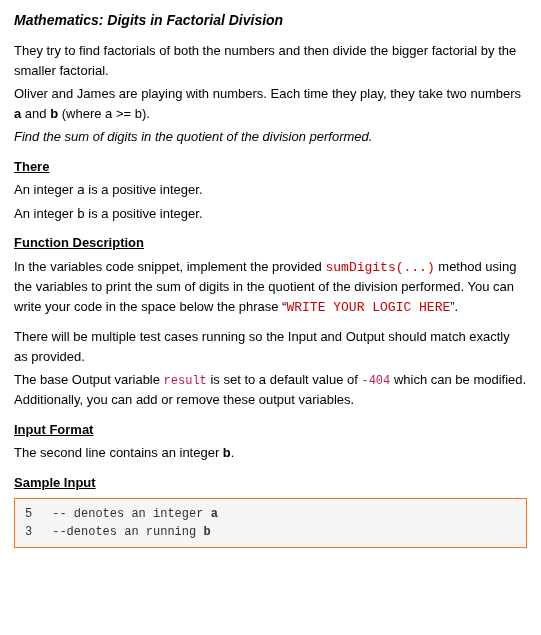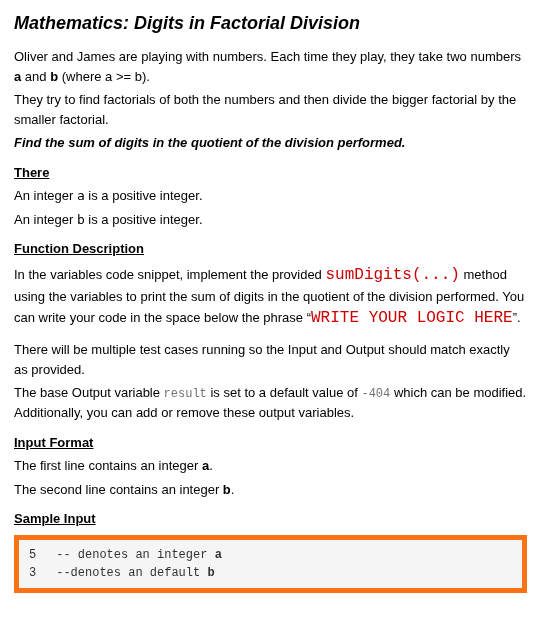--- a/index.html
+++ b/index.html
@@ -16,82 +16,82 @@
       width: 541px;
       padding: 10px 14px;
       line-height: 1.5;
     }
 
     .section {
       margin-bottom: 10px;
     }
 
     .title {
-      font-size: 18px;
+      font-size: 14px;
       font-weight: bold;
       font-style: italic;
       margin-bottom: 10px;
     }
 
     p {
       margin-bottom: 4px;
     }
 
     .underline-heading {
       font-weight: bold;
       text-decoration: underline;
       margin-top: 10px;
       margin-bottom: 4px;
       display: block;
     }
 
     .bold-italic {
-      font-weight: bold;
+      font-weight: normal;
       font-style: italic;
     }
 
     code.inline-red {
       color: #cc0000;
       font-family: 'Courier New', monospace;
-      font-size: 16px;
+      font-size: 13px;
     }
 
     code.inline-dark-red {
-      color: #737373;
+      color: #be185d;
       font-family: 'Courier New', monospace;
       font-size: 12px;
     }
 
     .code-block {
       background: #f5f5f5;
-      border: 5px solid #f97316;
+      border: 1px solid #f97316;
       padding: 6px 10px;
       font-family: 'Courier New', monospace;
       font-size: 12px;
       color: #333;
       margin-top: 6px;
       width: 100%;
     }
 
     b {
       font-weight: bold;
     }
   </style>
 </head>
 <body>
 
 <div class="section">
   <div class="title">Mathematics: Digits in Factorial Division</div>
 </div>
 
 <div class="section">
+  <p>They try to find factorials of both the numbers and then divide the bigger factorial by the smaller factorial.</p>
   <p>
     <span>Oliver and James are playing with numbers. Each time they play, they take two numbers </span><b>a</b><span> and </span><b>b</b><span> (where a &gt;= b).</span>
   </p>
-  <p>They try to find factorials of both the numbers and then divide the bigger factorial by the smaller factorial.</p>
   <p><span class="bold-italic">Find the sum of digits in the quotient of the division performed.</span></p>
 </div>
 
 <div class="section">
   <span class="underline-heading">There</span>
   <p>
     <span>An integer </span><code>a</code><span> is a positive integer.</span>
   </p>
   <p>
     <span>An integer </span><code>b</code><span>  is a positive integer.</span>
@@ -108,26 +108,23 @@
 <div class="section">
   <p>There will be multiple test cases running so the Input and Output should match exactly as provided.</p>
   <p>
     <span>The base Output variable </span><code class="inline-dark-red">result</code><span> is set to a default value of </span><code class="inline-dark-red">-404</code><span> which can be modified. Additionally, you can add or remove these output variables.</span>
   </p>
 </div>
 
 <div class="section">
   <span class="underline-heading">Input Format</span>
   <p>
-    <span>The first line contains an integer </span><b>a</b><span>.</span>
-  </p>
-  <p>
     <span>The second line contains an integer </span><b>b</b><span>.</span>
   </p>
 </div>
 
 <div class="section">
   <span class="underline-heading">Sample Input</span>
   <div class="code-block" id="sample-input-block">
       <div><span style="display: inline-block; width: 20px;">5</span><span>  -- denotes an integer </span><b>a</b></div>
-      <div><span style="display: inline-block; width: 20px;">3</span><span>  --denotes an default </span><b>b</b></div>
+      <div><span style="display: inline-block; width: 20px;">3</span><span>  --denotes an running </span><b>b</b></div>
     </div>
 </div>
 
 </body></html>

